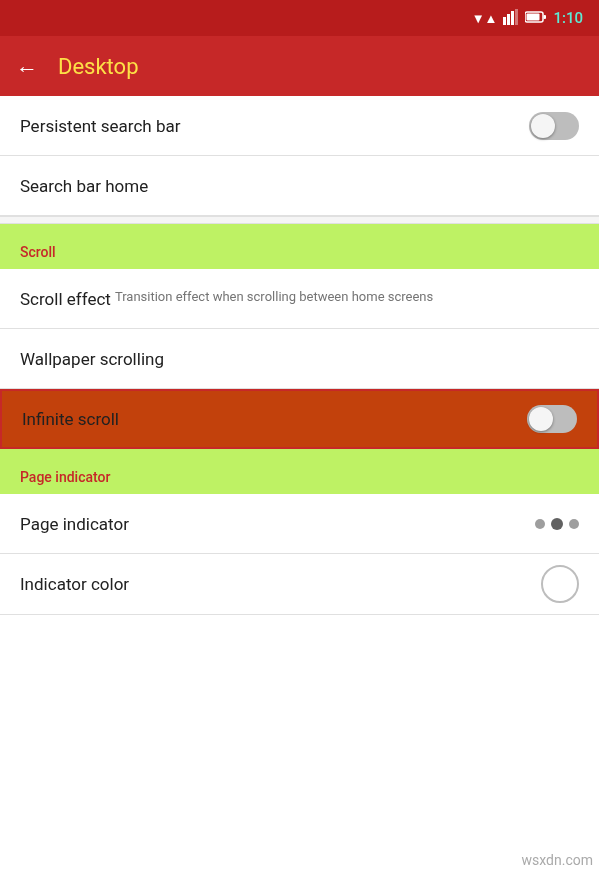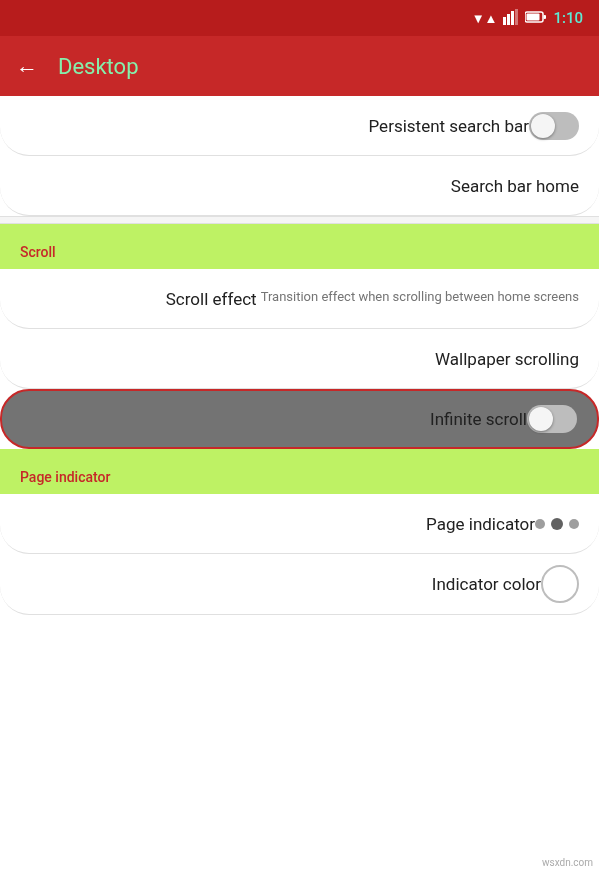--- a/index.html
+++ b/index.html
@@ -46,44 +46,43 @@
       align-items: center;
       padding: 0 16px;
       gap: 20px;
     }
     .back-icon {
       color: #fff;
       font-size: 22px;
       cursor: pointer;
     }
     .app-bar-title {
-      color: #86efac;
+      color: #fde047;
       font-size: 22px;
       font-weight: 400;
     }
 
     
     .content {
       width: 100%;
       background: #fff;
     }
 
     
     .setting-row {
       display: flex;
       align-items: center;
-      justify-content: flex-end;
+      justify-content: space-between;
       padding: 11px 20px;
       border-bottom: 1px solid #e0e0e0;
       background: #fff;
       min-height: 60px;
-      border-radius: 29px;
     }
     .setting-row.highlighted {
-      background: #737373;
+      background: #c2410c;
       border: 2px solid #c62828;
     }
     .setting-row-text {
       display: flex;
       flex-direction: row;
       gap: 4px;
     }
     .setting-label {
       font-size: 17px;
       color: #212121;
@@ -164,21 +163,21 @@
       background: #f5f5f5;
       border-bottom: 1px solid #e0e0e0;
       border-top: 1px solid #e0e0e0;
     }
 
     
     .watermark {
       position: absolute;
       bottom: 6px;
       right: 6px;
-      font-size: 10px;
+      font-size: 14px;
       color: #aaa;
       z-index: 10;
     }
   </style>
 </head>
 <body>
 
 <div class="status-bar">
   <div class="status-icons">
     <span class="status-icon" style="font-size:13px;">▼▲</span>

